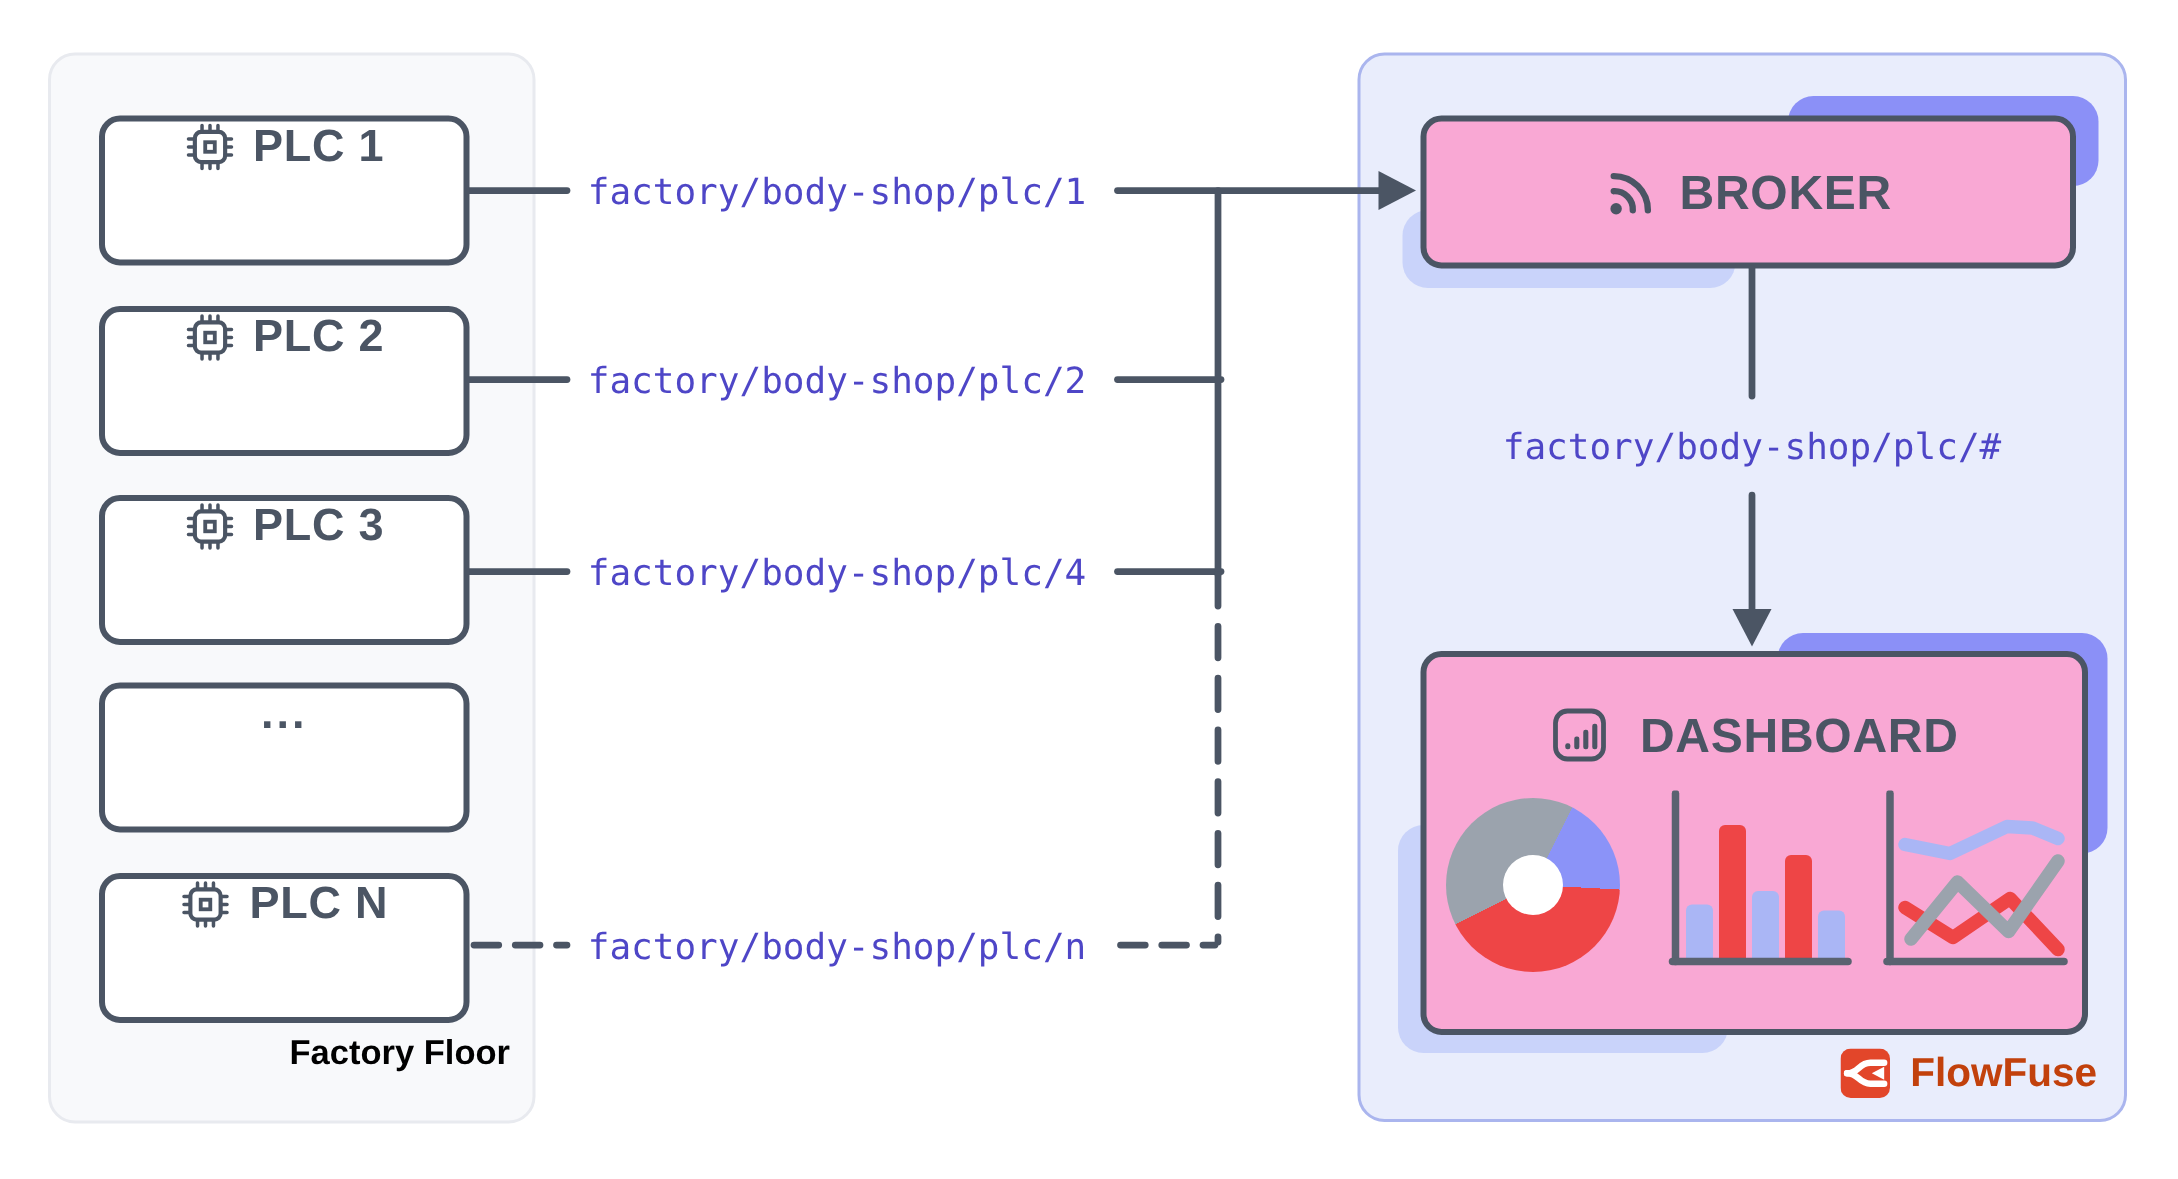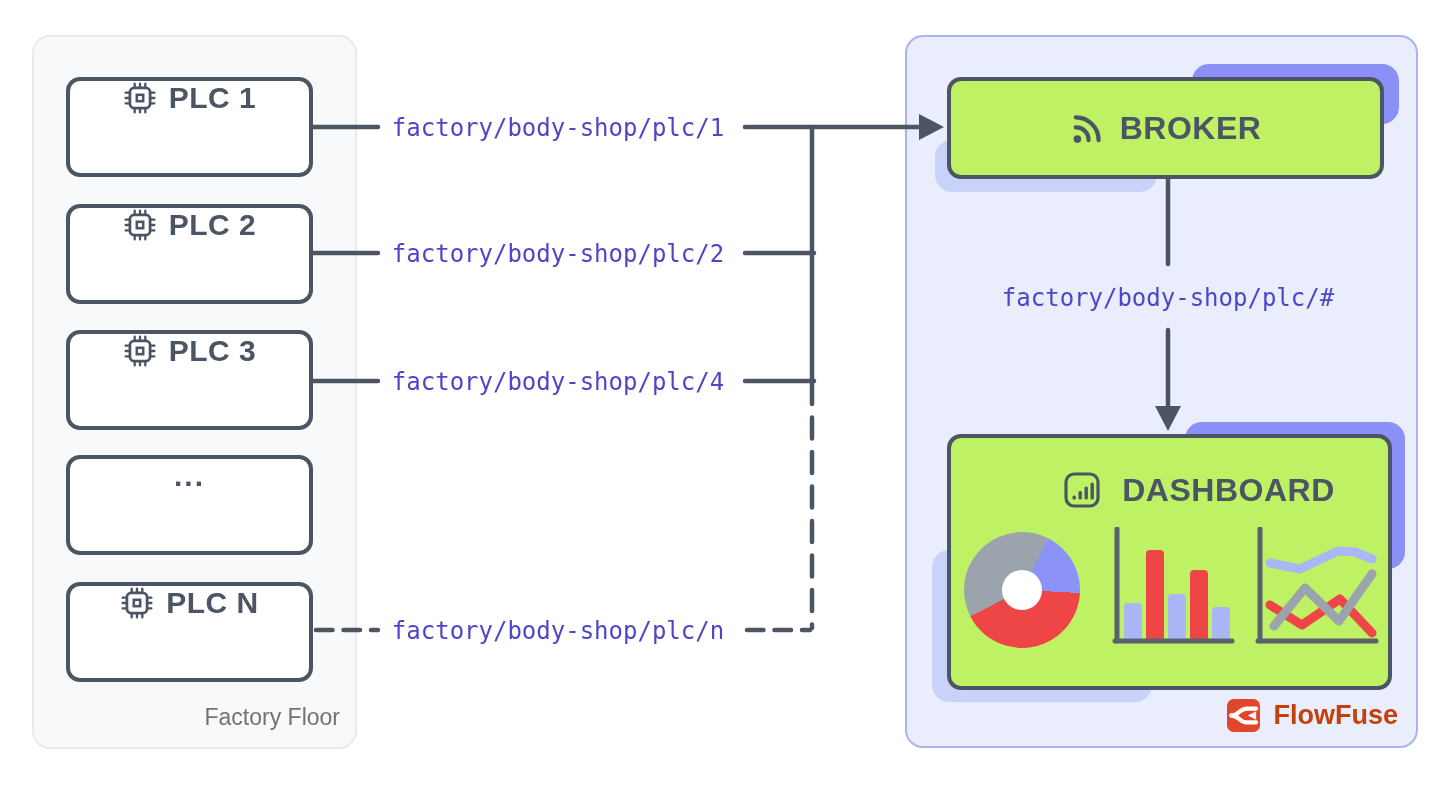--- a/index.html
+++ b/index.html
@@ -20,48 +20,48 @@
   
   .plc-box{
     position:absolute;left:32px;width:247px;height:100px;box-sizing:border-box;
     background:#ffffff;border:4px solid #4b5564;border-radius:14px;
     display:flex;align-items:flex-start;justify-content:center;gap:12px;
   }
   .plc-label{
     font-size:30px;font-weight:700;color:#4b5564;letter-spacing:.5px;white-space:pre;
   }
   .panel-caption{
-    position:absolute;right:15px;bottom:16px;
-    font-size:23px;font-weight:400;color:#737373;
+    position:absolute;right:15px;bottom:32px;
+    font-size:23px;font-weight:700;color:#000000;
   }
   
   .topic{
     position:absolute;transform:translate(-50%,-50%);
     font-family:"DejaVu Sans Mono",monospace;font-size:24px;color:#4e46c7;
     white-space:nowrap;z-index:6;
   }
   
   .connectors{position:absolute;left:0;top:0;z-index:5;pointer-events:none;}
   
   .accent{position:absolute;border-radius:17px;}
   .accent-dark{background:#8b90f7;}
   .accent-light{background:#c9d3fa;}
   .card{
-    position:absolute;box-sizing:border-box;background:#bef264;
+    position:absolute;box-sizing:border-box;background:#f9a8d4;
     border:4px solid #4b5564;border-radius:14px;
   }
   .card-title{
     font-size:32px;font-weight:700;color:#4b5564;letter-spacing:.5px;
   }
   .broker-card{left:40px;top:40px;width:437px;height:102px;
     display:flex;align-items:center;justify-content:center;gap:14px;}
   .dash-card{left:40px;top:397px;width:445px;height:256px;}
   .dash-header{
     position:absolute;left:0;top:32px;width:100%;
-    display:flex;align-items:center;justify-content:center;gap:20px;padding-left:29px;
+    display:flex;align-items:center;justify-content:center;gap:20px;
   }
   
   .donut{
     position:absolute;left:13px;top:94px;width:116px;height:116px;border-radius:50%;
     background:conic-gradient(from 27deg,#8b93f8 0deg 66deg,#ee4546 66deg 216deg,#9ba3ad 216deg 360deg);
   }
   .donut-hole{
     position:absolute;left:50%;top:50%;width:40px;height:40px;border-radius:50%;
     background:#ffffff;transform:translate(-50%,-50%);
   }

